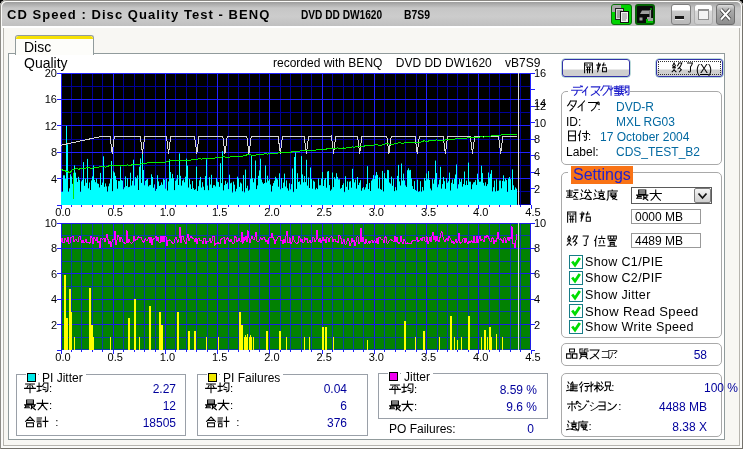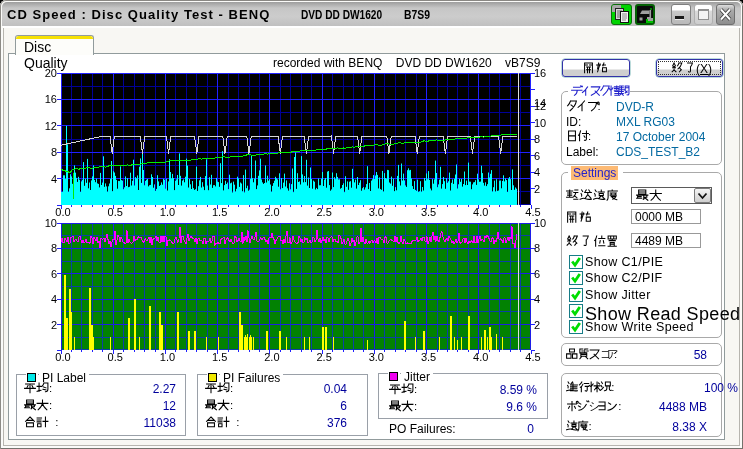--- a/index.html
+++ b/index.html
@@ -365,21 +365,21 @@
 <div class="ax" style="left:361.3333333333333px;top:351px;width:30px;text-align:center;">3.0</div>
 <div class="ax" style="left:413.55555555555554px;top:206px;width:30px;text-align:center;">3.5</div>
 <div class="ax" style="left:413.55555555555554px;top:351px;width:30px;text-align:center;">3.5</div>
 <div class="ax" style="left:465.77777777777777px;top:206px;width:30px;text-align:center;">4.0</div>
 <div class="ax" style="left:465.77777777777777px;top:351px;width:30px;text-align:center;">4.0</div>
 <div class="ax" style="left:518.0px;top:206px;width:30px;text-align:center;">4.5</div>
 <div class="ax" style="left:518.0px;top:351px;width:30px;text-align:center;">4.5</div>
 <div class="grpsq" style="left:16px;top:374px;width:170px;height:62px;border-color:#9aa0a8;box-shadow:1px 1px 0 #fff"></div>
 <div style="position:absolute;left:26px;top:373px;width:12px;height:10px;background:#fff"></div>
 <div style="position:absolute;left:27px;top:373px;width:9px;height:9px;background:#00e8e8;border:1px solid #000;box-sizing:border-box"></div>
-<div style="position:absolute;left:39px;top:372px;background:#fff;padding:0 3px;font-size:12px;line-height:12px">PI Label</div>
+<div style="position:absolute;left:39px;top:372px;background:#fff;padding:0 3px;font-size:12px;line-height:12px">PI Jitter</div>
 <div class="grpsq" style="left:197px;top:374px;width:171px;height:62px;border-color:#9aa0a8;box-shadow:1px 1px 0 #fff"></div>
 <div style="position:absolute;left:207px;top:373px;width:12px;height:10px;background:#fff"></div>
 <div style="position:absolute;left:208px;top:373px;width:9px;height:9px;background:#f0e800;border:1px solid #000;box-sizing:border-box"></div>
 <div style="position:absolute;left:220px;top:372px;background:#fff;padding:0 3px;font-size:12px;line-height:12px">PI Failures</div>
 <div class="grpsq" style="left:378px;top:373px;width:170px;height:46px;border-color:#9aa0a8;box-shadow:1px 1px 0 #fff"></div>
 <div style="position:absolute;left:388px;top:372px;width:12px;height:10px;background:#fff"></div>
 <div style="position:absolute;left:389px;top:372px;width:9px;height:9px;background:#f000f0;border:1px solid #000;box-sizing:border-box"></div>
 <div style="position:absolute;left:401px;top:371px;background:#fff;padding:0 3px;font-size:12px;line-height:12px">Jitter</div>
 <svg style="position:absolute;left:24.0px;top:382.0px;overflow:visible" width="43" height="16">
     <g transform="translate(0.60,0.96) scale(0.9818)">
@@ -403,21 +403,21 @@
 <div class="val" style="left:86px;top:399px;width:90px">12</div>
 <svg style="position:absolute;left:24.0px;top:416.0px;overflow:visible" width="56" height="16">
     <g transform="translate(0.60,0.96) scale(0.9818)">
       <path d="M5.5 0L1 4.5M5.5 0L10 4.5M3.5 3.5H7.5M2 6H9V10H2Z" fill="none" stroke="#000000" stroke-width="1.07" stroke-linecap="square"></path>
     </g>
     <g transform="translate(13.10,0.96) scale(0.9818)">
       <path d="M0 1H4.5M0 3H4M0 5H4M0.5 7H4V10H0.5ZM8.5 0V10M6 4.5H11" fill="none" stroke="#000000" stroke-width="1.07" stroke-linecap="square"></path>
     </g>
     <text x="31.2" y="10.32" font-family="Liberation Sans, sans-serif" font-size="11.4px" fill="#000000">:</text>
   </svg>
-<div class="val" style="left:86px;top:416px;width:90px">11038</div>
+<div class="val" style="left:86px;top:416px;width:90px">18505</div>
 <svg style="position:absolute;left:205.0px;top:382.0px;overflow:visible" width="43" height="16">
     <g transform="translate(0.60,0.96) scale(0.9818)">
       <path d="M1 1H10M0 5.5H11M5.5 1V10M3.5 2.5L2.5 4.5M7.5 2.5L8.5 4.5" fill="none" stroke="#000000" stroke-width="1.07" stroke-linecap="square"></path>
     </g>
     <g transform="translate(13.10,0.96) scale(0.9818)">
       <path d="M2 0V8.5M0 3.5H4M0 8.5L4 7.5M7 0Q6.5 2 5 3.5M7 0H11M11 0V6.5Q11 9 8.5 9M6.5 4L9 5M6 6.5L9 7" fill="none" stroke="#000000" stroke-width="1.07" stroke-linecap="square"></path>
     </g>
     <text x="25.0" y="10.32" font-family="Liberation Sans, sans-serif" font-size="11.4px" fill="#000000">:</text>
   </svg>
 <div class="val" style="left:257px;top:382px;width:90px">0.04</div>
@@ -524,25 +524,25 @@
       <path d="M2 0H9V10H2ZM2 5H9" fill="none" stroke="#000000" stroke-width="1.07" stroke-linecap="square"></path>
     </g>
     <g transform="translate(11.60,0.96) scale(0.9818)">
       <path d="M3 0Q2.5 3 1 4.5M2 3V10M5 2.5H11M9 0V8Q9 10 7 9.5M6.5 5L7.5 6.5" fill="none" stroke="#000000" stroke-width="1.07" stroke-linecap="square"></path>
     </g>
     <text x="22.0" y="10.32" font-family="Liberation Sans, sans-serif" font-size="11.4px" fill="#000000">:</text>
   </svg>
 <div class="lbl12" style="left:566px;top:145px">Label:</div>
 <div class="lbl12 nav" style="left:616px;top:100px">DVD-R</div>
 <div class="lbl12 nav" style="left:616px;top:115px">MXL RG03</div>
-<div class="lbl12 nav" style="left:616px;top:130px">17 October 2004</div>
+<div class="lbl12 nav" style="left:600px;top:130px">17 October 2004</div>
 <div class="lbl12 nav" style="left:616px;top:145px">CDS_TEST_B2</div>
 <div class="grp" style="left:561px;top:172px;width:161px;height:166px"></div>
 <div style="position:absolute;left:568px;top:166px;background:#fff;width:55px;height:12px"></div>
-<div style="position:absolute;left:571px;top:166px;font-size:12px;color:#2222cc;background:#fdba74;padding:0 2px">Settings</div>
+<div style="position:absolute;left:571px;top:166px;font-size:16px;color:#2222cc;background:#f97316;padding:0 2px">Settings</div>
 <svg style="position:absolute;left:566.0px;top:189.0px;overflow:visible" width="60" height="17">
     <g transform="translate(0.60,1.00) scale(1.0227)">
       <path d="M0 1H6M3 0V7M1 3H5M1 5H5M0 7H6M8 0H11M7 2.5H11M9 2.5Q8.5 5 7 6.5M7.5 5.5L10 7.5M7 9H11" fill="none" stroke="#000000" stroke-width="1.03" stroke-linecap="square"></path>
     </g>
     <g transform="translate(14.10,1.00) scale(1.0227)">
       <path d="M6 0L5 1.5M8.5 0L9.5 1.5M4.5 2.5H11M7.5 2.5V4.5M7.5 4.5L5 8M7.5 4.5L10.5 8M1.5 0L2.5 1.5M1 3.5Q2 4.5 1.5 6M0 9Q3.5 7.5 5.5 8.5Q8 9.5 11 9" fill="none" stroke="#000000" stroke-width="1.03" stroke-linecap="square"></path>
     </g>
     <g transform="translate(27.60,1.00) scale(1.0227)">
       <path d="M7.5 0V2M4.5 2H10.5M5.5 3.5H9.5V5.5H5.5ZM7.5 5.5L5 8.5M7.5 5.5L10.5 8.5M1.5 0L2.5 1.5M1 3.5Q2 4.5 1.5 6M0 9Q3.5 7.5 5.5 8.5Q8 9.5 11 9" fill="none" stroke="#000000" stroke-width="1.03" stroke-linecap="square"></path>
     </g>
@@ -605,21 +605,21 @@
     <svg width="14" height="14" style="position:absolute;left:-1px;top:-1px">
       <path d="M3.2 6.5l2.8 3.6L10.8 3" stroke="#00dd00" stroke-width="2.8" fill="none"></path>
     </svg>
   </div>
 <div class="lbl12" style="left:585px;top:288px;font-size:12.5px;letter-spacing:0.35px">Show Jitter</div>
 <div class="cb" style="left:569px;top:304px">
     <svg width="14" height="14" style="position:absolute;left:-1px;top:-1px">
       <path d="M3.2 6.5l2.8 3.6L10.8 3" stroke="#00dd00" stroke-width="2.8" fill="none"></path>
     </svg>
   </div>
-<div class="lbl12" style="left:585px;top:304px;font-size:18px;letter-spacing:0.35px">Show Read Speed</div>
+<div class="lbl12" style="left:585px;top:304px;font-size:13px;letter-spacing:0.35px">Show Read Speed</div>
 <div class="cb" style="left:569px;top:320px">
     <svg width="14" height="14" style="position:absolute;left:-1px;top:-1px">
       <path d="M3.2 6.5l2.8 3.6L10.8 3" stroke="#00dd00" stroke-width="2.8" fill="none"></path>
     </svg>
   </div>
 <div class="lbl12" style="left:585px;top:320px;font-size:12.5px;letter-spacing:0.35px">Show Write Speed</div>
 <div class="grp" style="left:561px;top:343px;width:161px;height:23px"></div>
 <svg style="position:absolute;left:566.0px;top:348.0px;overflow:visible" width="73" height="16">
     <g transform="translate(0.60,0.96) scale(0.9818)">
       <path d="M3 0H8V3H3ZM0 5H4.5V9.5H0ZM6 5H10.5V9.5H6Z" fill="none" stroke="#000000" stroke-width="1.07" stroke-linecap="square"></path>

